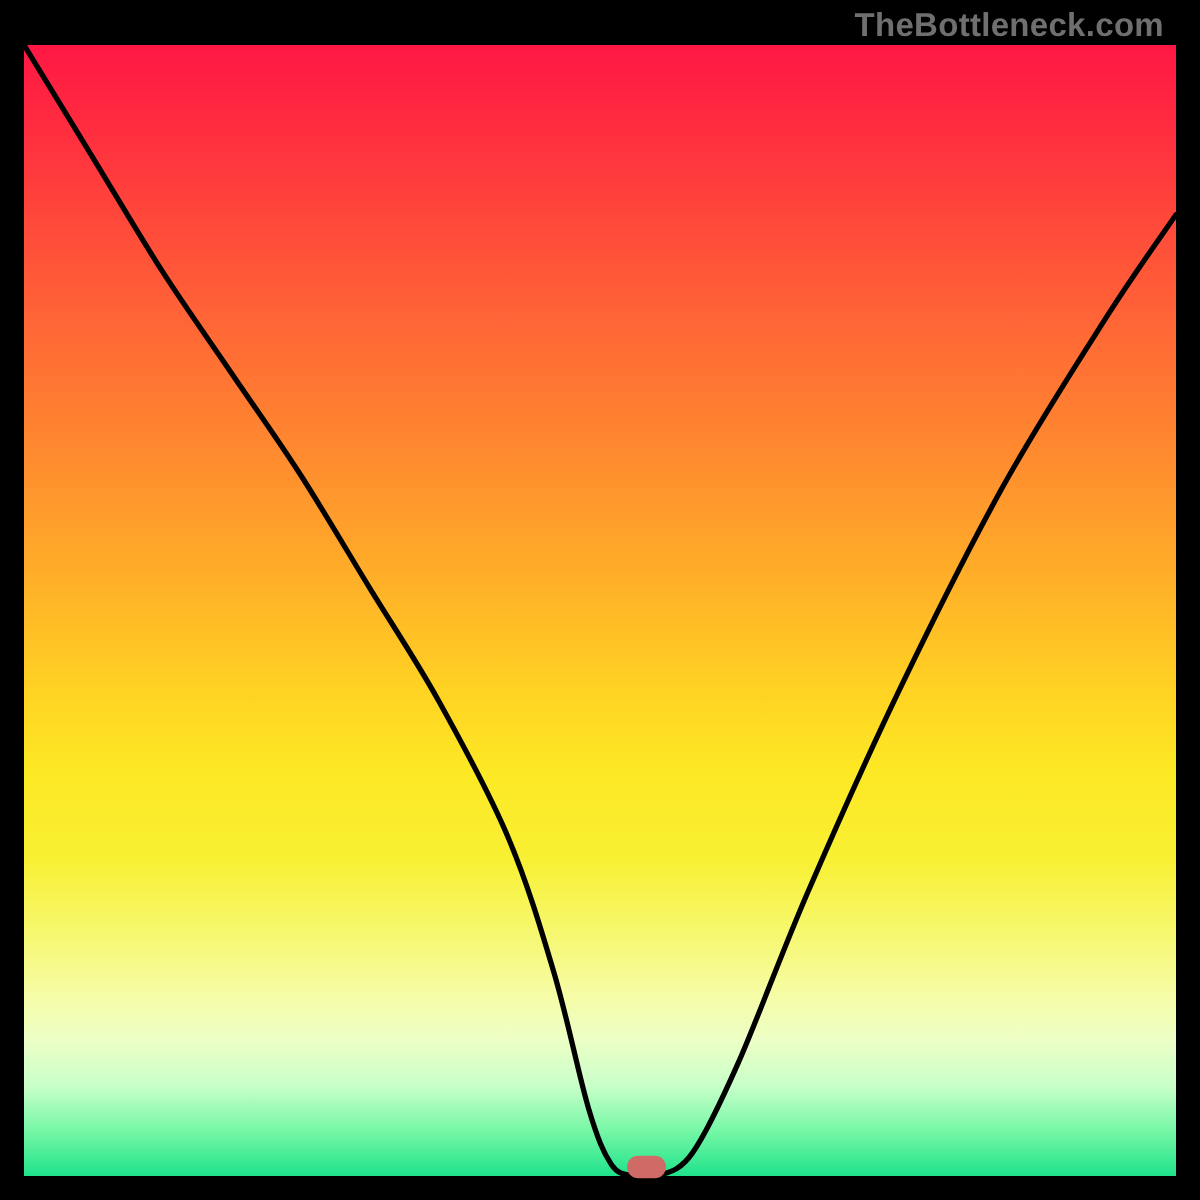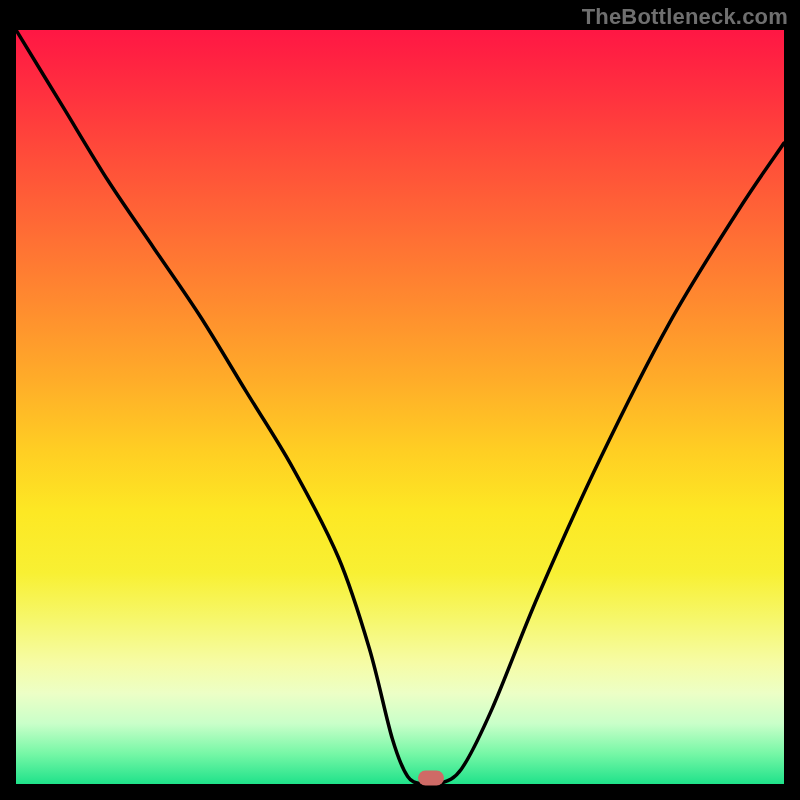--- a/index.html
+++ b/index.html
@@ -13,21 +13,21 @@
   }
   .frame {
     position: relative;
     width: 800px;
     height: 800px;
     background: #000;
   }
   .watermark {
     position: absolute;
     top: 4px;
-    right: 12px;
+    right: 24px;
     color: #6f6f6f;
     font-size: 22px;
     font-weight: bold;
     z-index: 10;
     letter-spacing: 0.2px;
   }
   .plot-area {
     position: absolute;
     left: 16px;
     top: 30px;

